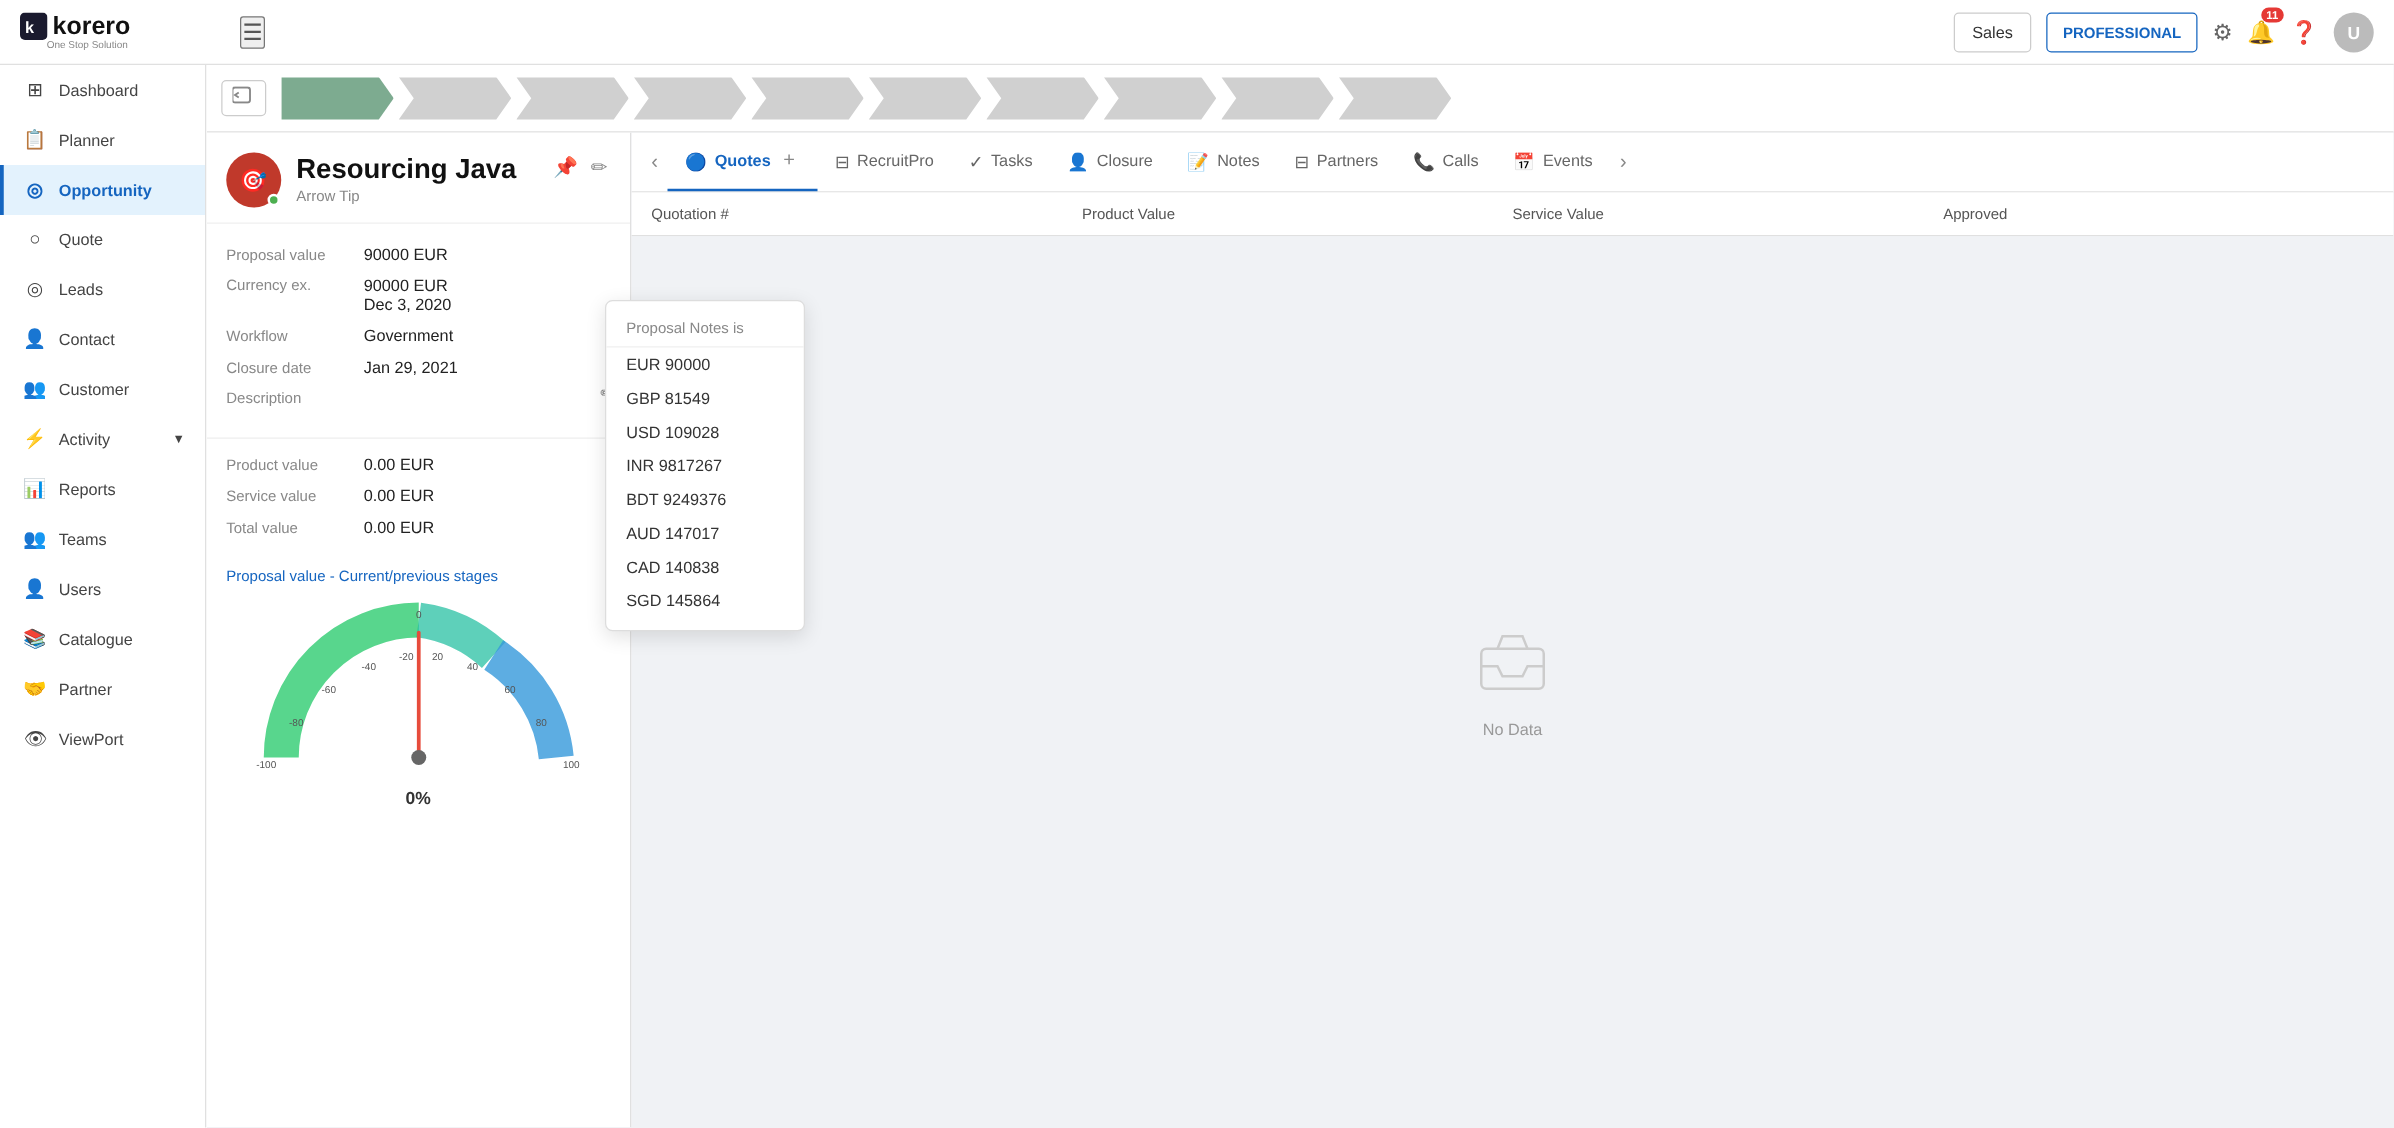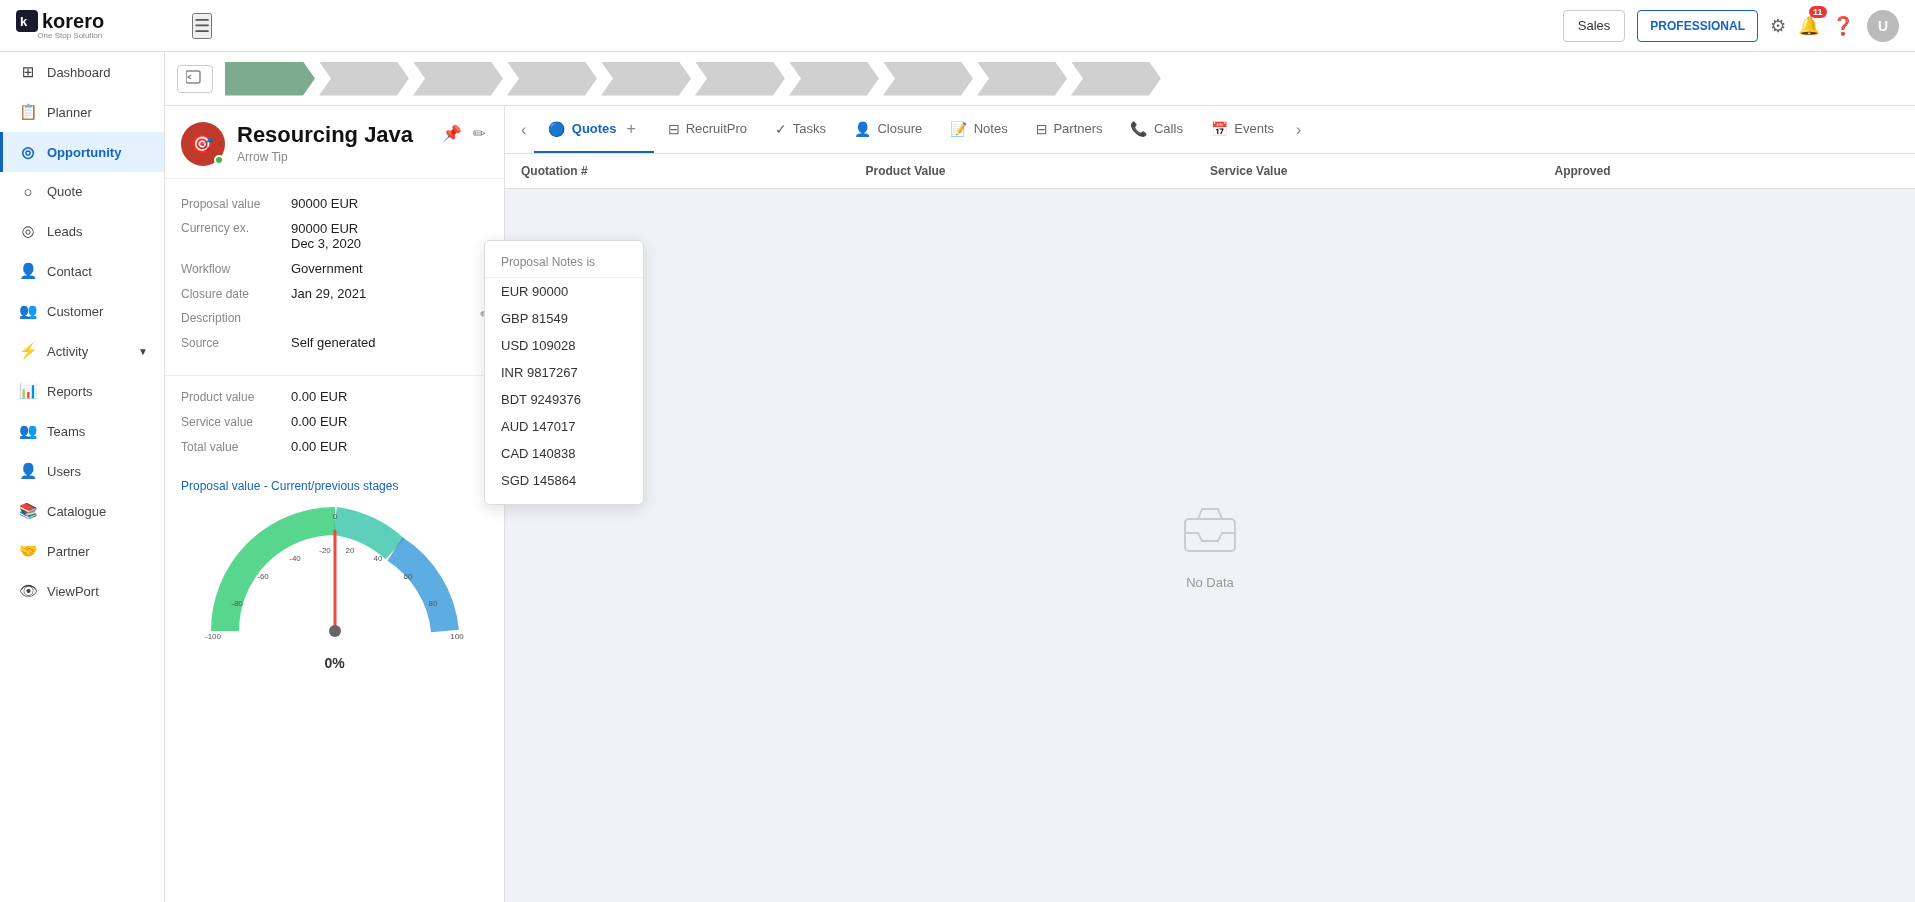--- a/index.html
+++ b/index.html
@@ -207,21 +207,21 @@
       color: #888; font-size: 16px; padding: 4px 8px;
     }
     .tab-icon { font-size: 14px; }
 
     .table-header {
       display: grid;
       grid-template-columns: 1fr 1fr 1fr 1fr;
       background: #fff;
       border-bottom: 1px solid #e0e0e0;
       padding: 10px 16px;
-      font-size: 12px; font-weight: 700; color: #555;
+      font-size: 12px; font-weight: 400; color: #555;
     }
 
     .no-data-area {
       flex: 1;
       display: flex;
       flex-direction: column;
       align-items: center;
       justify-content: center;
       background: #f0f2f5;
       color: #aaa;
@@ -401,24 +401,20 @@
           <span class="field-value">Government</span>
         </div>
         <div class="field-row">
           <span class="field-label">Closure date</span>
           <span class="field-value">Jan 29, 2021</span>
         </div>
         <div class="field-row">
           <span class="field-label">Description</span>
           <span class="field-value"></span>
         </div>
-        <div class="field-row">
-          <span class="field-label">Source</span>
-          <span class="field-value">Self generated</span>
-        </div>
       </div>
 
       <button class="opp-edit-btn" style="top:200px">✏</button>
 
       <hr class="divider">
 
       <div class="product-values opp-fields">
         <div class="field-row">
           <span class="field-label">Product value</span>
           <span class="field-value">0.00 EUR</span>

